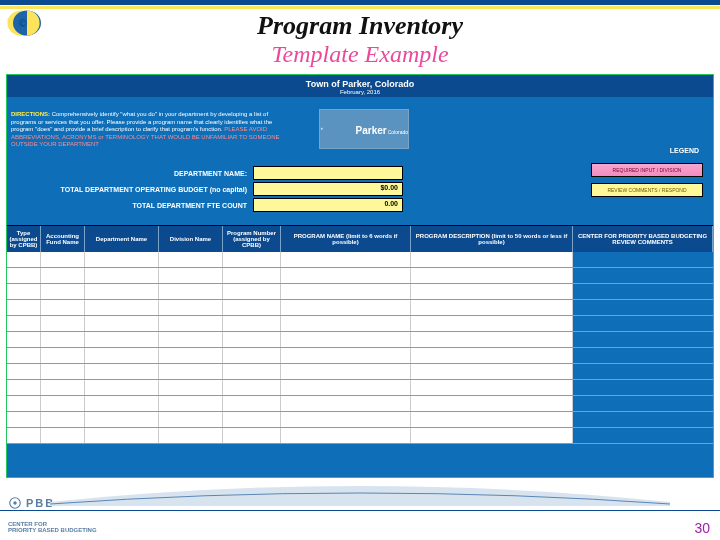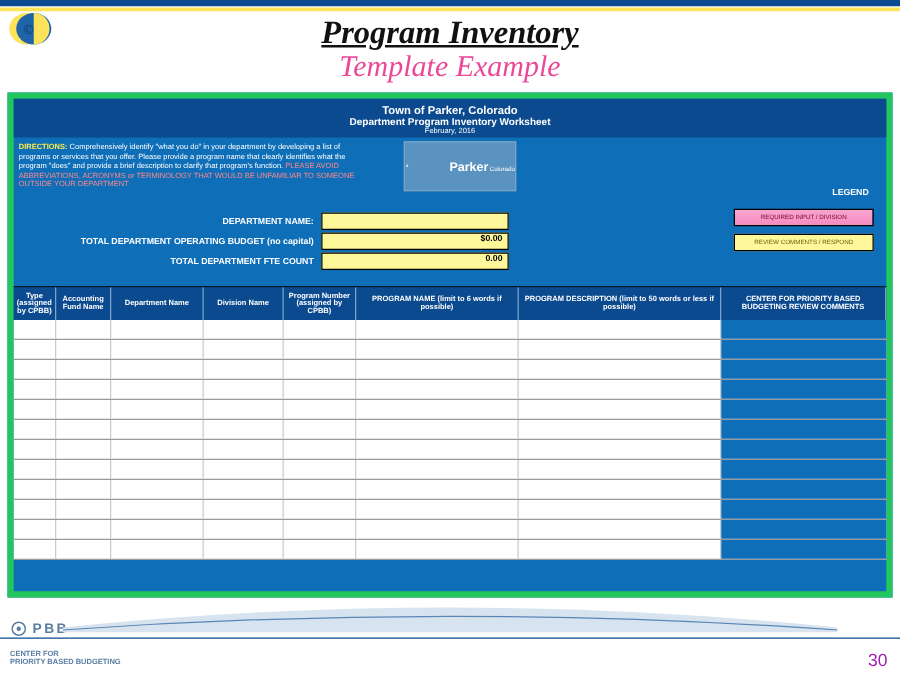--- a/index.html
+++ b/index.html
@@ -28,30 +28,29 @@
     height: 34px;
   }
   .logo-corner svg { width: 100%; height: 100%; }
   .title-block {
     text-align: center;
     margin-top: 2px;
     line-height: 1.15;
   }
   .title-block .t1 {
     font: italic bold 26px "Times New Roman", serif;
-    text-decoration: underline;
     color: #111;
   }
   .title-block .t2 {
     font: italic 24px "Times New Roman", serif;
     color: #ec4899;
   }
   .sheet {
     margin: 6px 6px 0 6px;
-    border: 5px solid #22c55e;
+    border: 1px solid #22c55e;
     background: #0e6eb8;
     position: relative;
     height: 404px;
   }
   .sheet-head {
     text-align: center;
     padding: 4px 0 2px 0;
     color: #fff;
     background: #0b4a8f;
   }
@@ -212,21 +211,20 @@
 </div>
 
 <div class="title-block">
   <div class="t1">Program Inventory</div>
   <div class="t2">Template Example</div>
 </div>
 
 <div class="sheet">
   <div class="sheet-head">
     <div class="h1">Town of Parker, Colorado</div>
-    <div class="h2">Department Program Inventory Worksheet</div>
     <div class="h3">February, 2016</div>
   </div>
 
   <div class="directions">
     <span class="dir-label">DIRECTIONS:</span>
     <span>Comprehensively identify "what you do" in your department by developing a list of programs or services that you offer. Please provide a program name that clearly identifies what the program "does" and provide a brief description to clarify that program's function.</span>
     <span class="red">PLEASE AVOID ABBREVIATIONS, ACRONYMS or TERMINOLOGY THAT WOULD BE UNFAMILIAR TO SOMEONE OUTSIDE YOUR DEPARTMENT</span>
   </div>
 
   <div class="parker-logo">

